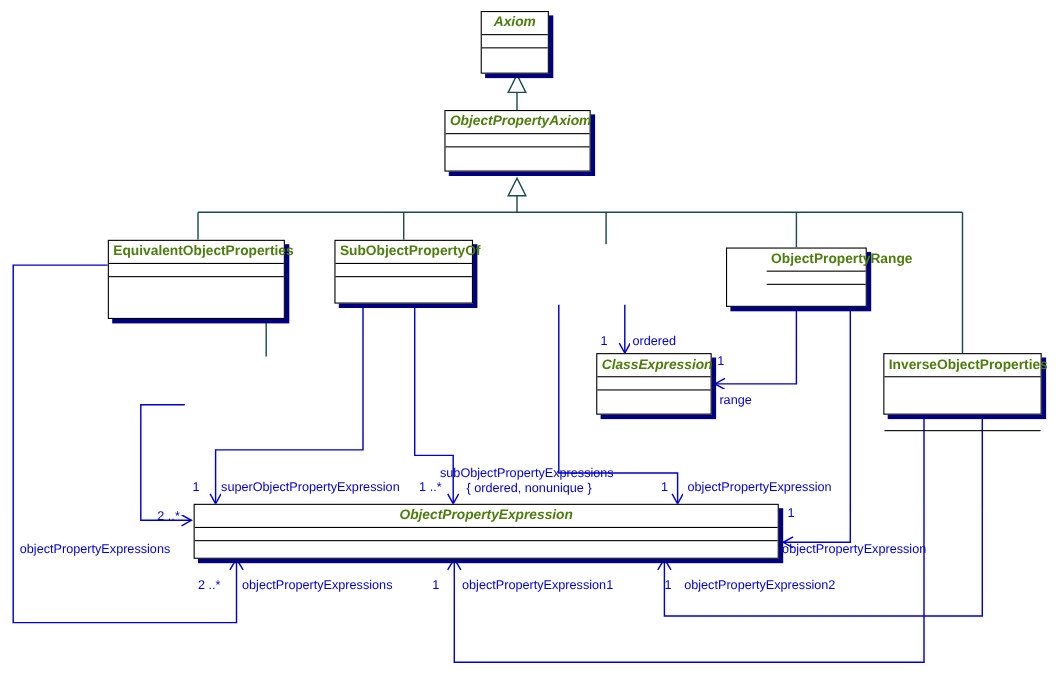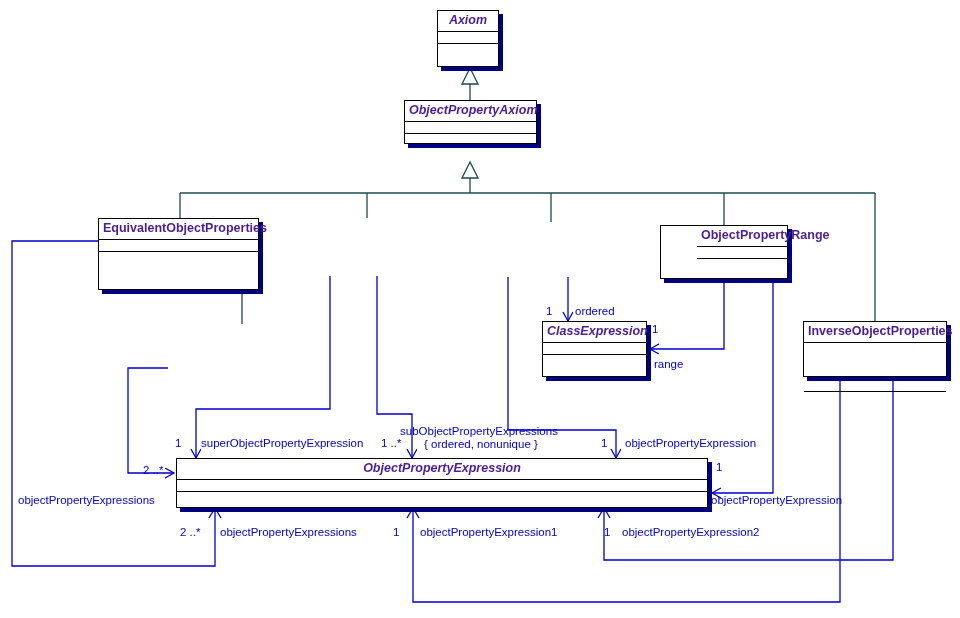--- a/index.html
+++ b/index.html
@@ -1,21 +1,21 @@
 <!DOCTYPE html>
 <html><head>
 <meta charset="utf-8">
 <style>
   html,body{margin:0;padding:0;background:#ffffff;}
   body{width:960px;height:618px;font-family:"Liberation Sans",sans-serif;}
   #stage{position:relative;width:960px;height:618px;overflow:hidden;background:#fff;}
   svg.layer{position:absolute;left:0;top:0;width:960px;height:618px;}
   .umlbox{position:absolute;background:#ffffff;border:1.5px solid #000000;
           box-shadow:4px 4px 0 0 #000080;box-sizing:border-box;}
-  .umlbox .title{font-size:12.5px;font-weight:bold;color:#4c1d95;
+  .umlbox .title{font-size:12.5px;font-weight:bold;color:#4d7c0f;
           text-align:center;line-height:1;padding:3px 4px 4px 4px;
           border-bottom:1.5px solid #000;white-space:nowrap;}
   .umlbox.abstract .title{font-style:italic;}
   .umlbox .attrs{height:11px;border-bottom:1.5px solid #000;}
   .umlbox .ops{flex:1;}
   .umlbox{display:flex;flex-direction:column;}
   .lbl{position:absolute;color:#0000cc;font-size:11.5px;
        font-family:"Liberation Sans",sans-serif;white-space:nowrap;line-height:1.05;}
 </style>
 </head>
@@ -79,32 +79,37 @@
       </g>
     </g>
   </svg>
 
   <div class="umlbox abstract" style="left:437px;top:10px;width:62px;height:57px;">
     <div class="title">Axiom</div>
     <div class="attrs"></div>
     <div class="ops"></div>
   </div>
 
-  <div class="umlbox abstract" style="left:404px;top:100px;width:133px;height:44px;">
+  <div class="umlbox abstract" style="left:404px;top:100px;width:133px;height:56px;">
     <div class="title">ObjectPropertyAxiom</div>
     <div class="attrs"></div>
     <div class="ops"></div>
   </div>
 
   <div class="umlbox" style="left:98px;top:218px;width:161px;height:72px;">
     <div class="title">EquivalentObjectProperties</div>
     <div class="attrs"></div>
     <div class="ops"></div>
   </div>
 
+  <div class="umlbox" style="left:304px;top:218px;width:126px;height:58px;">
+    <div class="title">SubObjectPropertyOf</div>
+    <div class="attrs"></div>
+    <div class="ops"></div>
+  </div>
 
 
   <div class="umlbox" style="left:660px;top:225px;width:128px;height:54px;padding-left:36px;">
     <div class="title">ObjectPropertyRange</div>
     <div class="attrs"></div>
     <div class="ops"></div>
   </div>
 
 
   <div class="umlbox abstract" style="left:542px;top:321px;width:105px;height:56px;">

